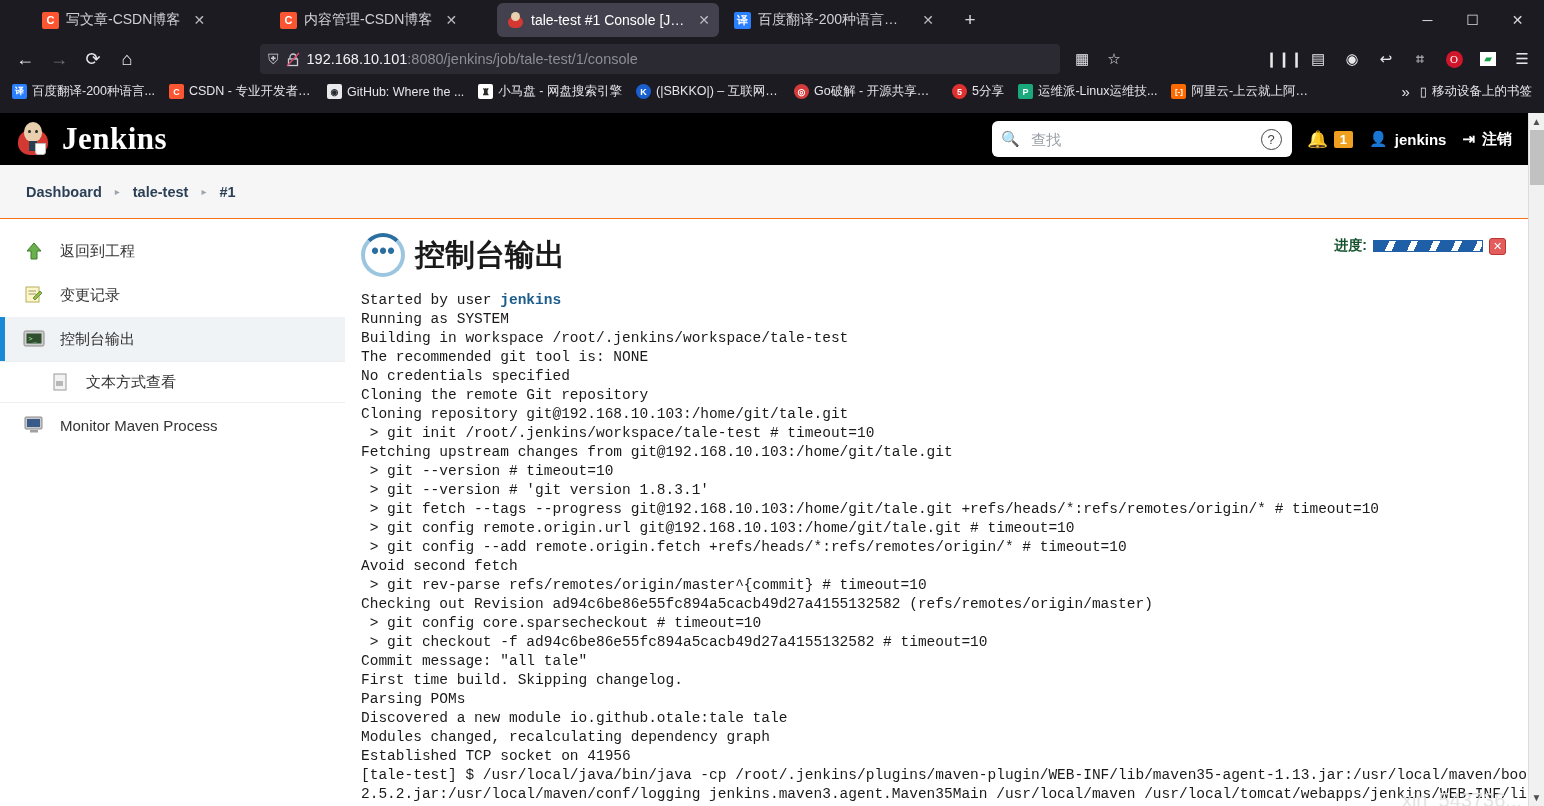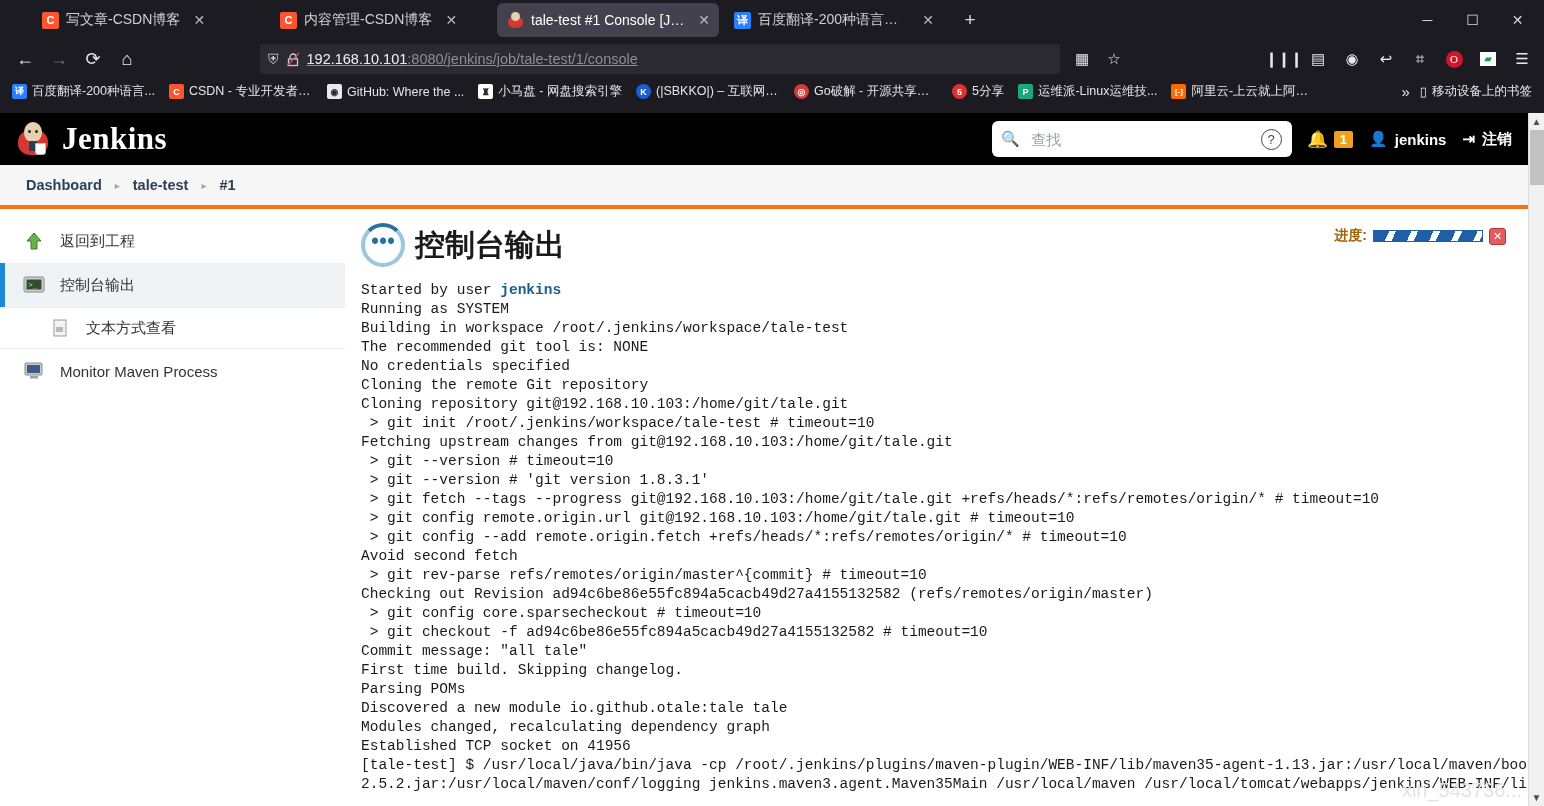--- a/index.html
+++ b/index.html
@@ -69,21 +69,21 @@
     color:#e7e7ea; font-size:18px; }
   .navbtn.dim { color:#6e6e78; }
   .urlbar {
     position:absolute; left:260px; top:4px; width:800px; height:30px;
     background:#2b2a33; border-radius:4px; display:flex; align-items:center;
     padding:0 8px; gap:7px;
   }
   .urlbar .shield { color:#c9c9cf; font-size:14px; }
   .urlbar .lockx { position:relative; width:14px; height:15px; }
   .urlbar .lockx svg { display:block; }
-  .urltext { font-size:14.5px; color:#8d8d96; font-family:"Liberation Sans", sans-serif;text-decoration:underline; }
+  .urltext { font-size:14.5px; color:#8d8d96; font-family:"Liberation Sans", sans-serif; }
   .urltext b { color:#f2f2f5; font-weight:normal; }
   .urlright { position:absolute; left:1068px; top:4px; display:flex; gap:4px; align-items:center; }
   .urlright .ic { width:28px; height:30px; display:flex; align-items:center; justify-content:center;
      color:#e7e7ea; font-size:15px; }
   .toolicons { position:absolute; right:6px; top:4px; display:flex; align-items:center; gap:2px;}
   .toolicons .ic { width:32px; height:30px; display:flex; align-items:center; justify-content:center;
      color:#e7e7ea; font-size:15px; }
 
   .bookmarks { position:relative; height:27px; display:flex; align-items:center;
     padding:0 6px; gap:2px; font-size:12.5px; color:#e5e5e8; }
@@ -120,21 +120,21 @@
   .jk-search .qmark { width:21px; height:21px; border:1.6px solid #444; border-radius:50%;
       color:#444; font-size:13px; display:flex; align-items:center; justify-content:center; }
   .bell-wrap { display:flex; align-items:center; gap:5px; }
   .bell { color:#fff; font-size:17px; }
   .badge { background:#f0a020; color:#fff; font-size:13px; font-weight:bold;
       padding:1px 6px; border-radius:2px; }
   .jk-user { display:flex; align-items:center; gap:7px; color:#fff; font-size:15px; font-weight:bold; }
   .jk-user .uicon{ font-size:15px; }
   .jk-logout { display:flex; align-items:center; gap:7px; color:#fff; font-size:15px; font-weight:bold; }
 
-  .breadcrumb { height:44px; background:#f6f6f6; border-bottom:4px solid #f97316;
+  .breadcrumb { height:54px; background:#f6f6f6; border-bottom:1px solid #f97316;
      display:flex; align-items:center; padding:6px 26px; gap:13px; font-size:14.5px; }
   .bc-item { color:#2b3f56; font-weight:bold; }
   .bc-sep { color:#9aa4ad; font-size:10px; }
 
   .body-wrap { display:flex; height:603px;justify-content:space-between; }
   .sidebar { width:345px; flex:0 0 345px; background:#fff; padding-top:10px; }
   .side-item { display:flex; align-items:center; gap:14px; height:44px; padding-left:22px;
      font-size:15px; color:#333; position:relative; }
   .side-item.active { background:#eff3f6; }
   .side-item.active::before{ content:""; position:absolute; left:0; top:0; bottom:0; width:5px; background:#1b8ad6;}
@@ -142,21 +142,21 @@
      font-size:15px; color:#333; border-top:1px solid #eceff1; border-bottom:1px solid #eceff1; }
   .sicn { width:24px; height:24px; flex:0 0 24px; display:flex; align-items:center; justify-content:center; }
 
   .content { flex:1; padding:14px 30px 0 16px; position:relative; overflow:hidden; }
   .console-head { display:flex; align-items:center; gap:10px; }
   .spinner { width:44px; height:44px; border-radius:50%; border:4px solid #9cc6e0;
      border-top-color:#2b6fa0; display:flex; align-items:center; justify-content:center;
      color:#2b6fa0; font-size:23px; line-height:0; padding-bottom:8px; }
   .console-title { font-size:30px; font-weight:bold; color:#1a1a1a; }
   .progress-wrap { position:absolute; right:22px; top:18px; display:flex; align-items:center; gap:6px; }
-  .progress-lbl { font-size:14px; font-weight:bold; color:#a16207; }
+  .progress-lbl { font-size:14px; font-weight:bold; color:#14532d; }
   .progress-bar { width:110px; height:12px; border:1px solid #1f5fa8; background:
      repeating-linear-gradient(115deg,#1f5fa8 0 14px,#ffffff 14px 20px); }
   .stop-btn { width:17px; height:17px; background:#e35d5d; border:1px solid #b33; border-radius:3px;
      color:#fff; font-size:11px; display:flex; align-items:center; justify-content:center; }
 
   .console-out { margin-top:14px; font-family:"Liberation Mono", monospace;
      font-size:14.5px; line-height:19px; color:#1a1a1a; white-space:pre; }
   .console-out .user { color:#1c5d8c; font-weight:bold; }
 
   .watermark { position:absolute; right:6px; bottom:10px; color:#e3e3e3; font-size:20px;
@@ -346,20 +346,31 @@
     <div class="body-wrap">
 
       <div class="sidebar">
         <div class="side-item">
           <span class="sicn">
             <svg width="20" height="20" viewBox="0 0 20 20">
                 <path d="M10 2 L17 10 H13 V18 H7 V10 H3 Z" fill="#6ab04c" stroke="#3f7a2c" stroke-width="1"></path>
               </svg>
           </span>
           <span>返回到工程</span>
+        </div>
+        <div class="side-item">
+          <span class="sicn">
+            <svg width="20" height="20" viewBox="0 0 20 20">
+                <rect x="2" y="2" width="13" height="15" fill="#fdf6c8" stroke="#b8ae62" stroke-width="1"></rect>
+                <line x1="4.5" y1="6" x2="12" y2="6" stroke="#9b9b6a" stroke-width="1"></line>
+                <line x1="4.5" y1="9" x2="12" y2="9" stroke="#9b9b6a" stroke-width="1"></line>
+                <path d="M11 15 L18 8 L16 6 L9 13 Z" fill="#8fbf4a" stroke="#5d7f2f" stroke-width="0.8"></path>
+              </svg>
+          </span>
+          <span>变更记录</span>
         </div>
         <div class="side-item active">
           <span class="sicn">
             <svg width="22" height="20" viewBox="0 0 22 20">
                 <rect x="1" y="2" width="20" height="15" rx="1.5" fill="#cfcfcf" stroke="#8a8a8a"></rect>
                 <rect x="3.5" y="4.5" width="15" height="10" fill="#2f4f2f"></rect>
                 <text x="5.5" y="11.5" font-size="7" fill="#9ff09f" font-family="monospace">&gt;_</text>
               </svg>
           </span>
           <span>控制台输出</span>

